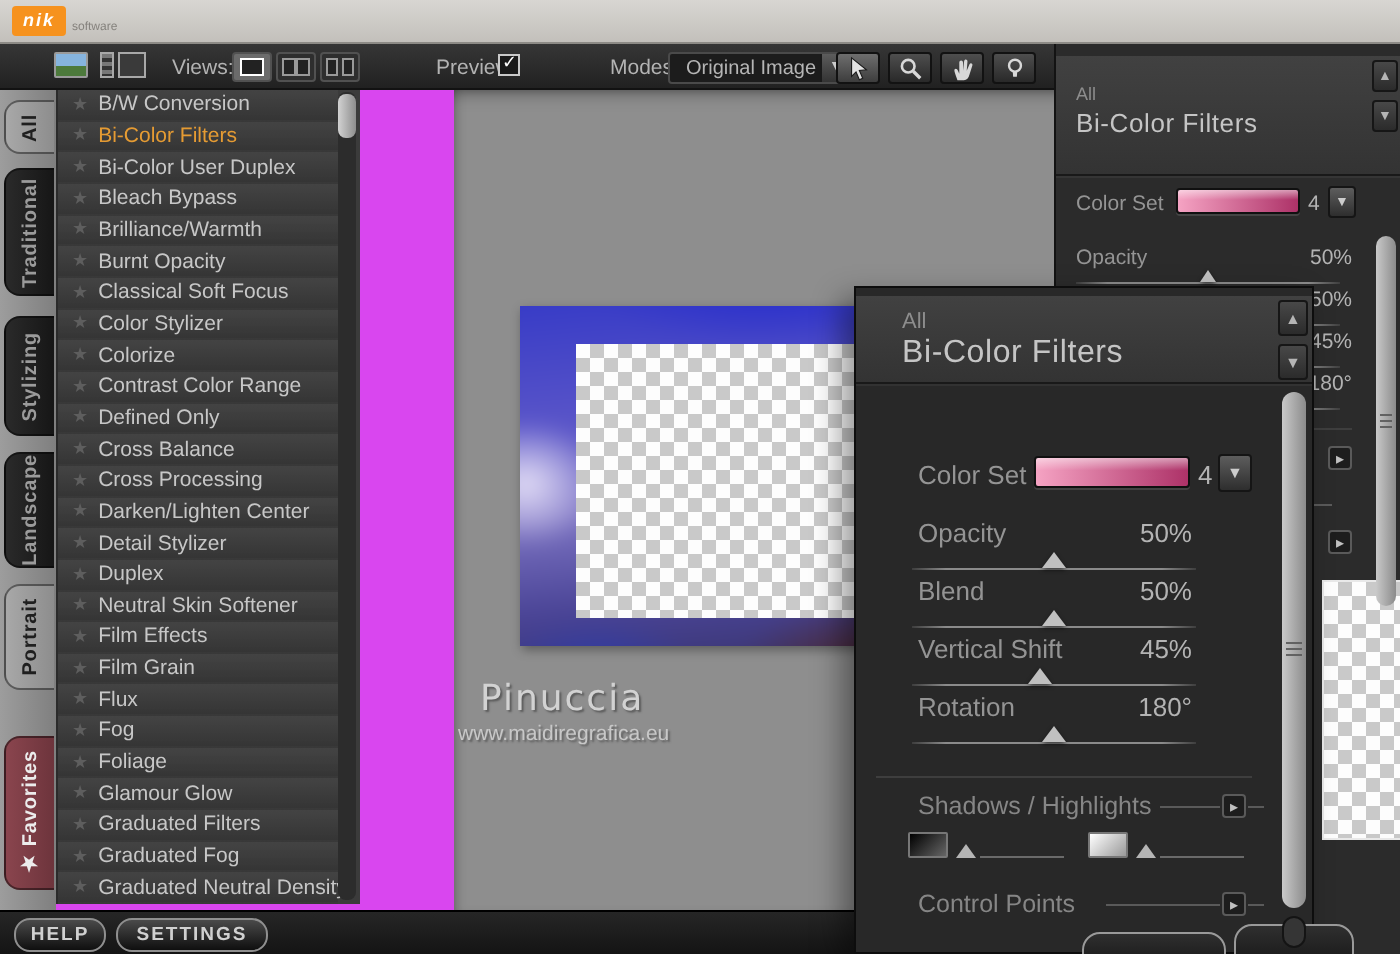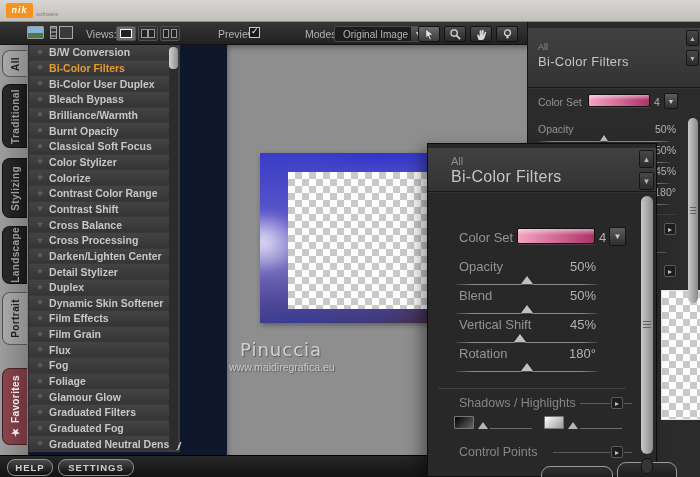--- a/index.html
+++ b/index.html
@@ -1,18 +1,18 @@
 <!DOCTYPE html>
 <html><head>
 <meta charset="utf-8">
 <style>
   *{margin:0;padding:0;box-sizing:border-box;}
   html,body{background:#555;}
   #app{position:relative;width:700px;height:477px;overflow:hidden;
-       font-family:"Liberation Sans",sans-serif;background:#0f172a;
+       font-family:"Liberation Sans",sans-serif;background:#d946ef;
        -webkit-font-smoothing:antialiased;}
 
   
   .titlebar{position:absolute;left:0;top:0;width:700px;height:22px;
     background:linear-gradient(#d8d6d2,#c3c0bb);border-bottom:1px solid #8d8b86;}
   .nik-logo{position:absolute;left:6px;top:3px;width:27px;height:15px;background:#f6921e;
     border-radius:2px;color:#fff;font-weight:bold;font-style:italic;font-size:9px;
     text-align:center;line-height:15px;letter-spacing:1px;}
   .nik-sub{position:absolute;left:36px;top:11px;font-size:6px;color:#85827d;}
   .app-title{position:absolute;left:56px;top:4px;font-size:13px;color:#3a3a38;
@@ -66,21 +66,21 @@
   .vtab:nth-of-type(5){top:247px;height:53px;}
   .vtab:nth-of-type(6){top:323px;height:77px;}
 
   
   .filterlist{position:absolute;left:28px;top:45px;width:152px;height:407px;background:#3b3b3b;
     border-left:1px solid #2b2b2b;display:flex;flex-direction:column;padding-right:11px;}
   .frow{flex:1;display:flex;align-items:center;gap:5px;padding-left:7px;
     background:linear-gradient(rgba(255,255,255,.045),rgba(0,0,0,.10));
     border-bottom:1px solid rgba(0,0,0,.14);}
   .frow .star{font-size:9px;color:#5e5e5e;line-height:1;}
-  .frow .flabel{font-size:10.5px;font-weight:bold;color:#c7c7c7;white-space:nowrap;}
+  .frow .flabel{font-size:10.5px;font-weight:normal;color:#c7c7c7;white-space:nowrap;}
   .frow.selected .flabel{color:#e59b33;}
   .list-scroll-track{position:absolute;left:169px;top:46px;width:9px;height:404px;background:#2c2c2c;
     border-radius:4px;}
   .list-scroll-thumb{position:absolute;left:169px;top:47px;width:9px;height:22px;border-radius:4px;
     background:linear-gradient(90deg,#d2d2d2,#8d8d8d);}
 
   
   .canvas{position:absolute;left:180px;top:45px;width:347px;height:410px;background:#8e8e8e;
     box-shadow:inset 0 7px 9px -7px rgba(0,0,0,.55), inset 4px 0 7px -5px rgba(0,0,0,.45);margin-left:47px;}
   .frame{position:absolute;left:33px;top:108px;width:225px;height:170px;overflow:hidden;
@@ -275,21 +275,21 @@
       <div class="frow">
         <span class="star">★</span>
         <span class="flabel">Colorize</span>
       </div>
       <div class="frow">
         <span class="star">★</span>
         <span class="flabel">Contrast Color Range</span>
       </div>
       <div class="frow">
         <span class="star">★</span>
-        <span class="flabel">Contrast Shift</span>
+        <span class="flabel">Defined Only</span>
       </div>
       <div class="frow">
         <span class="star">★</span>
         <span class="flabel">Cross Balance</span>
       </div>
       <div class="frow">
         <span class="star">★</span>
         <span class="flabel">Cross Processing</span>
       </div>
       <div class="frow">
@@ -299,21 +299,21 @@
       <div class="frow">
         <span class="star">★</span>
         <span class="flabel">Detail Stylizer</span>
       </div>
       <div class="frow">
         <span class="star">★</span>
         <span class="flabel">Duplex</span>
       </div>
       <div class="frow">
         <span class="star">★</span>
-        <span class="flabel">Dynamic Skin Softener</span>
+        <span class="flabel">Neutral Skin Softener</span>
       </div>
       <div class="frow">
         <span class="star">★</span>
         <span class="flabel">Film Effects</span>
       </div>
       <div class="frow">
         <span class="star">★</span>
         <span class="flabel">Film Grain</span>
       </div>
       <div class="frow">

